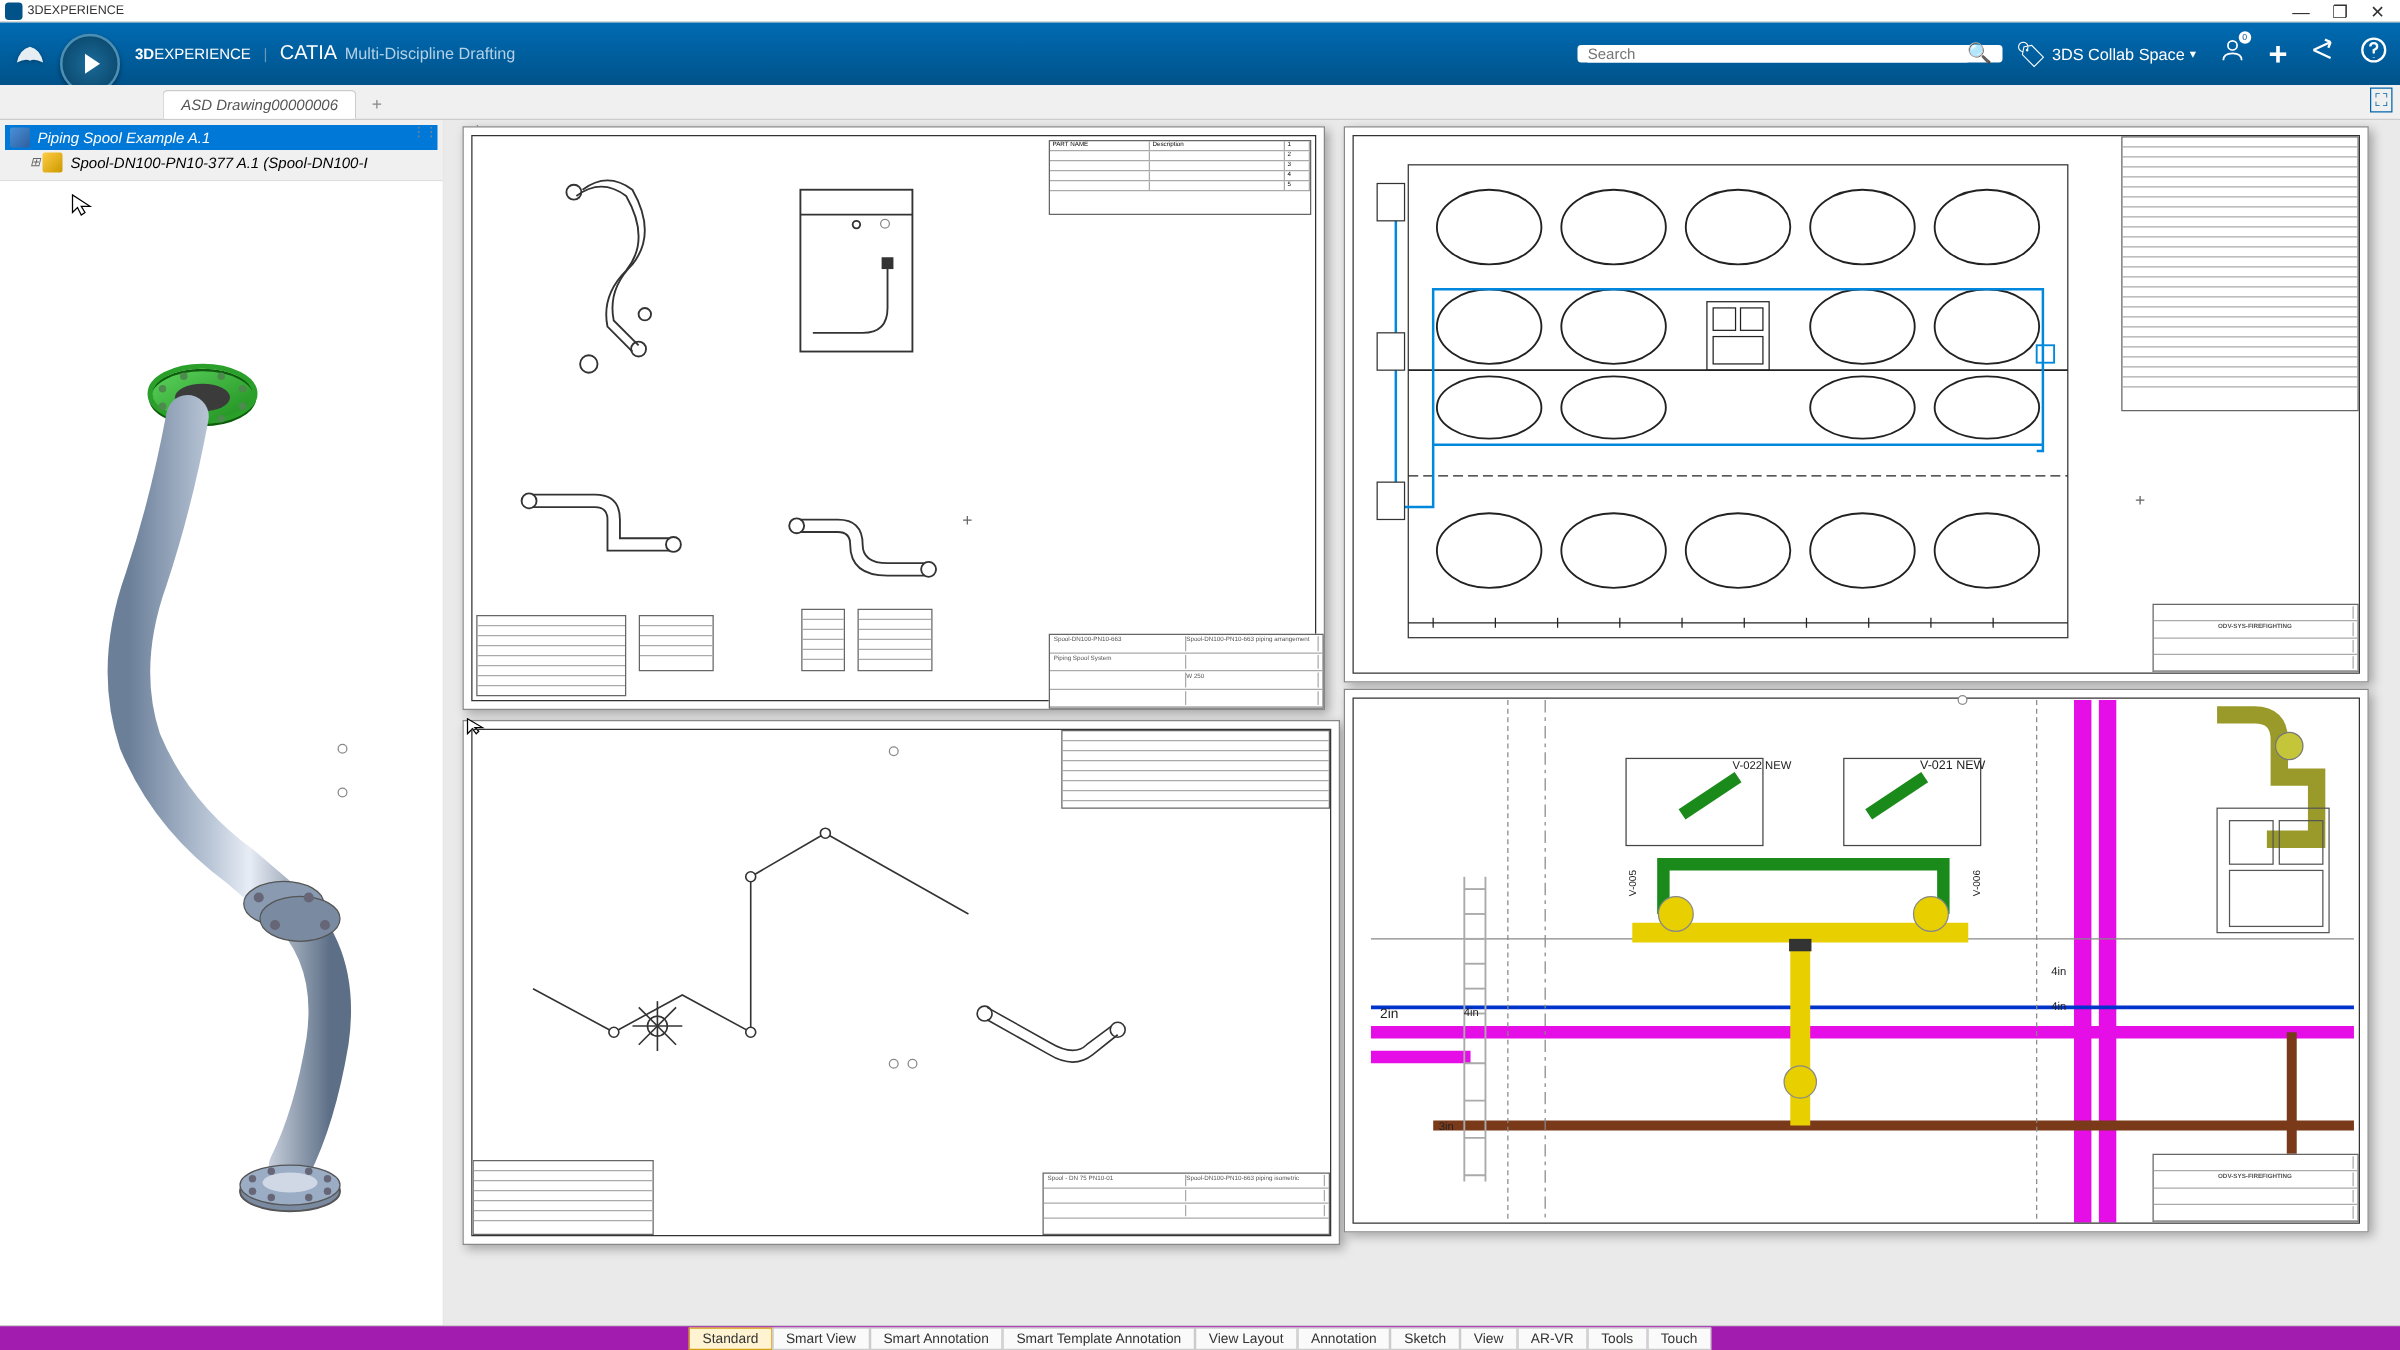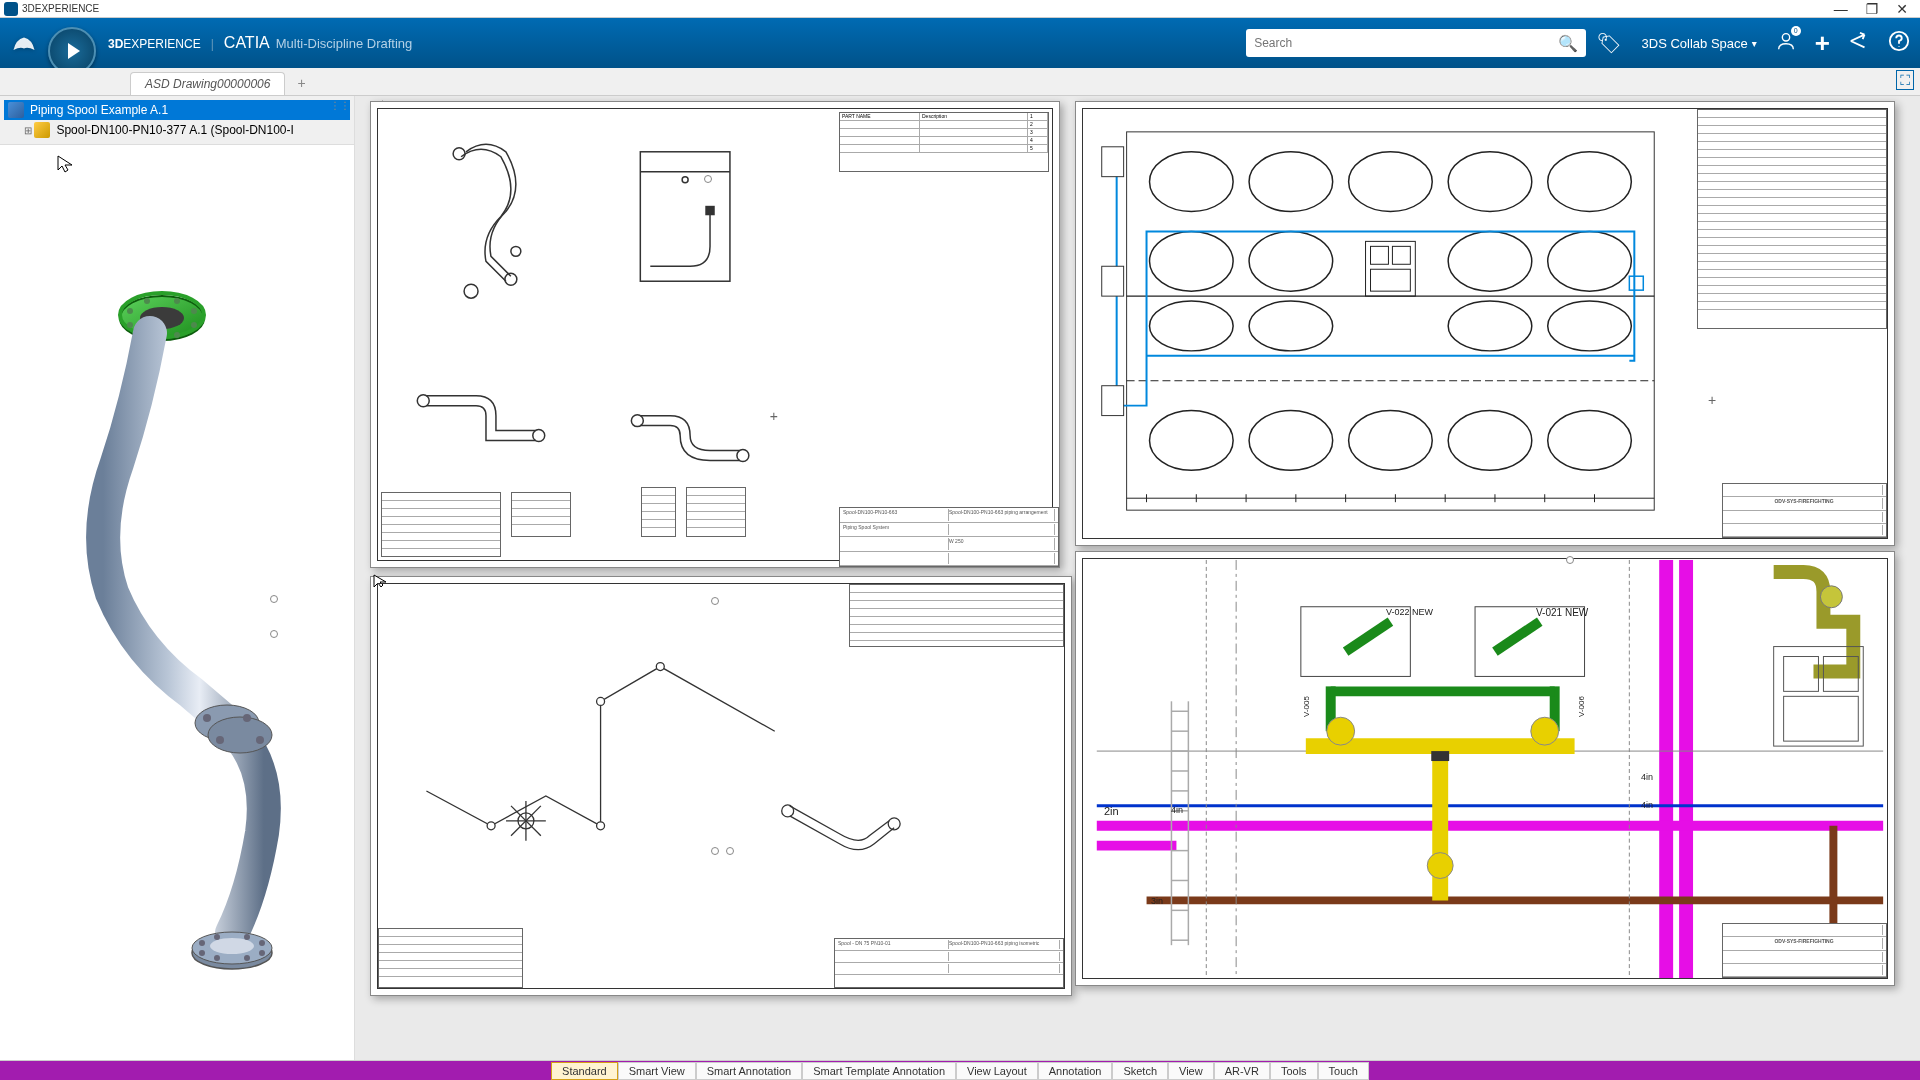--- a/index.html
+++ b/index.html
@@ -18,44 +18,44 @@
 .compass-logo svg { filter: drop-shadow(0 1px 2px rgba(0,0,0,0.3)); }
 .compass-play { width: 48px; height: 48px; margin-right: 12px; position: relative; top: 8px; }
 .compass-play-circle { width: 48px; height: 48px; border-radius: 50%; background: radial-gradient(circle, #1a6b99 0%, #0d4d73 70%); border: 2px solid #4d8fb3; display: flex; align-items: center; justify-content: center; box-shadow: 0 2px 4px rgba(0,0,0,0.4); }
 .compass-play-triangle { width: 0; height: 0; border-left: 12px solid #fff; border-top: 8px solid transparent; border-bottom: 8px solid transparent; margin-left: 3px; }
 .brand-text { display: flex; align-items: baseline; gap: 6px; }
 .brand-catia { font-size: 16px; }
 .brand-sub { font-size: 13px; color: #b3d1e6; }
 .brand-sep { color: #6699bb; margin: 0 4px; }
 
 .search-container { margin-left: auto; display: flex; align-items: center; gap: 10px; }
-.search-box { width: 340px; height: 28px; background: #fff; border-radius: 3px; display: flex; align-items: center; padding: 0 8px; }
+.search-box { width: 340px; height: 14px; background: #fff; border-radius: 3px; display: flex; align-items: center; padding: 0 8px; }
 .search-input { flex: 1; border: none; outline: none; font-size: 12px; color: #666; }
 .search-icon { color: #666; font-size: 16px; }
 .tag-icon { color: #fff; font-size: 20px; }
 
-.header-right { margin-left: 20px; display: flex; align-items: center; gap: 18px; }
+.header-right { margin-left: 4px; display: flex; align-items: center; gap: 18px; }
 .collab-space { font-size: 13px; display: flex; align-items: center; gap: 4px; }
 .header-icon { color: #fff; font-size: 20px; cursor: pointer; position: relative; }
 .badge { position: absolute; top: -4px; right: -4px; width: 10px; height: 10px; background: #fff; border-radius: 50%; font-size: 7px; color: #005289; display: flex; align-items: center; justify-content: center; }
 
 
 .tabbar { height: 28px; background: #f0f0f0; display: flex; align-items: flex-end; padding-left: 130px; border-bottom: 1px solid #ccc; position: relative; }
 .tab { padding: 4px 14px; background: #fff; border: 1px solid #ccc; border-bottom: none; border-radius: 4px 4px 0 0; font-size: 12px; color: #555; font-style: italic; margin-right: 4px; }
 .tab-add { padding: 4px 8px; color: #888; font-size: 14px; cursor: pointer; }
 .tabbar-right { position: absolute; right: 6px; top: 4px; }
 .tabbar-right span { color: #0066aa; font-size: 14px; border: 1px solid #0066aa; padding: 1px 3px; }
 
 
 .main { display: flex; height: 964px; }
 
 
 .left-panel { width: 355px; background: #fff; border-right: 1px solid #ddd; display: flex; flex-direction: column; }
 .tree-area { padding: 4px; background: #f0f0f0; border-bottom: 1px solid #ddd; }
-.tree-item { display: flex; align-items: center; padding: 2px 4px; font-size: 12px; }
+.tree-item { display: flex; align-items: center; padding: 2px 4px; font-size: 12px; font-style: italic; }
 .tree-item.selected { background: #0078d7; }
 .tree-item.selected .tree-label { background: #0078d7; color: #fff; }
 .tree-icon { width: 16px; height: 16px; margin-right: 4px; display: inline-block; }
 .tree-expand { color: #666; margin-right: 2px; cursor: pointer; font-size: 10px; }
 .tree-indent { margin-left: 16px; }
 .tree-label { padding: 1px 2px; }
 .tree-cube { background: linear-gradient(135deg, #4a90d9, #2d5f9e); border-radius: 2px; }
 .tree-cursor { position: absolute; left: 56px; top: 154px; font-size: 16px; pointer-events: none; }
 
 .model-3d { flex: 1; background: #fff; position: relative; display: flex; align-items: center; justify-content: center; }

